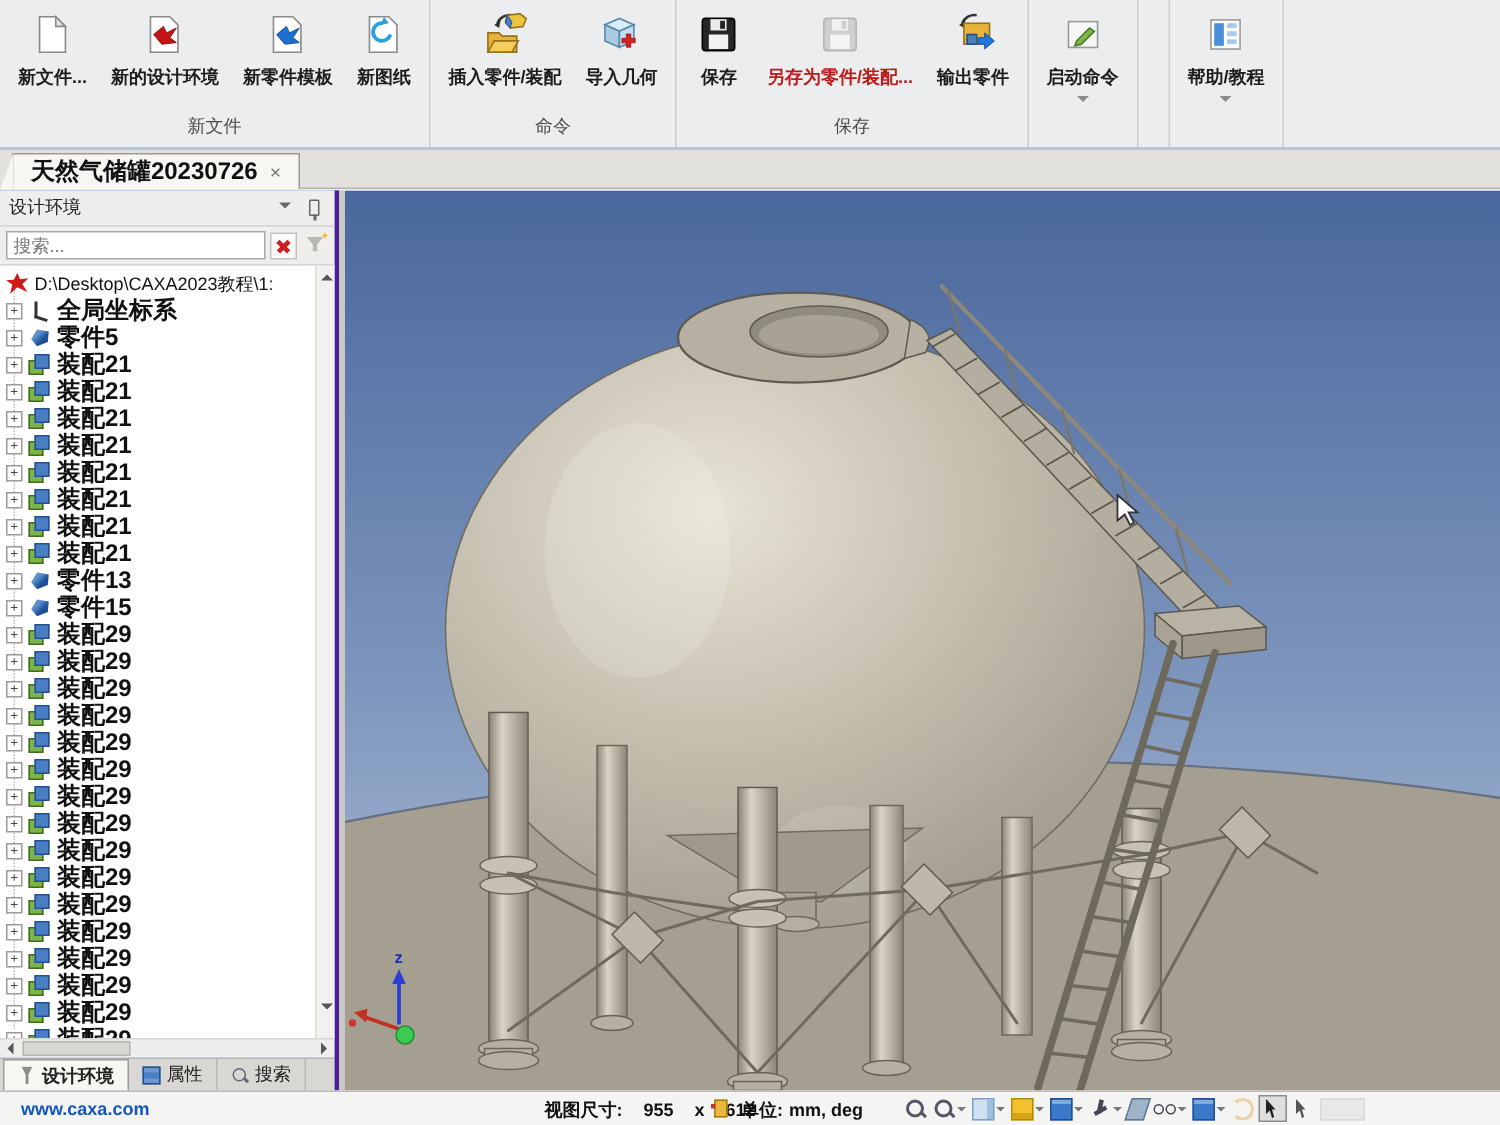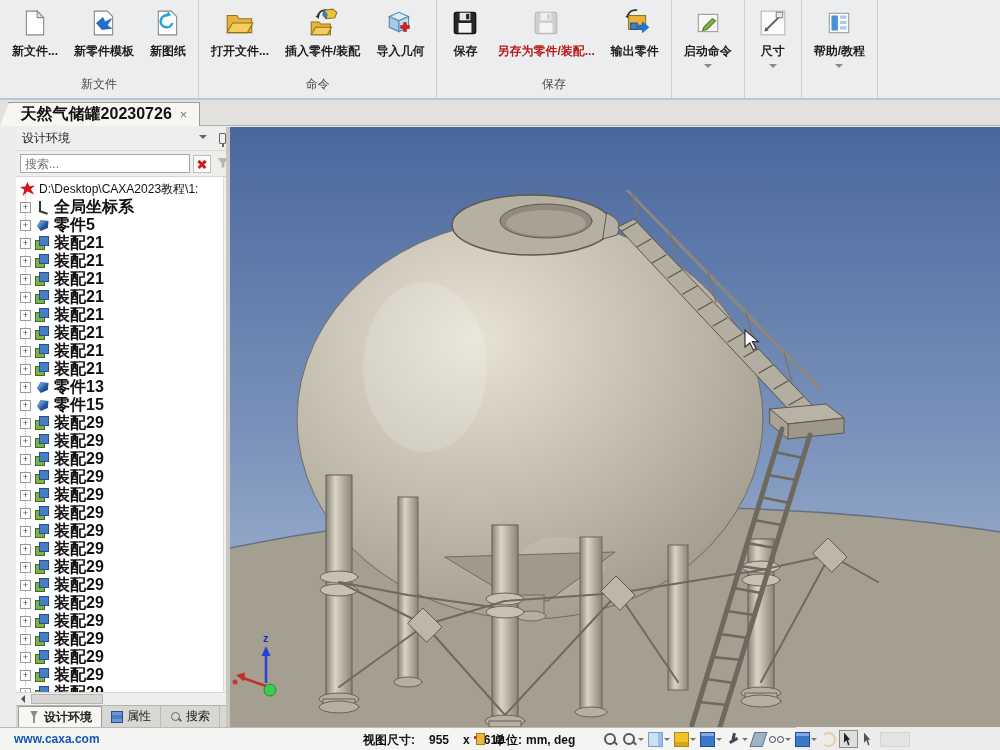--- a/index.html
+++ b/index.html
@@ -24,21 +24,21 @@
   .doc-tab { position:absolute; left:8px; top:2px; width:192px; height:24px;
     background:#f7f6f3; border:1px solid #9d9b97; border-bottom:none;
     display:flex; align-items:center; justify-content:center; gap:8px; }
   .doc-tab::before { content:""; position:absolute; left:-9px; bottom:0; width:0; height:0;
     border-bottom:24px solid #f7f6f3; border-left:9px solid transparent; }
   .doc-tab-title { font-size:16px; font-weight:700; color:#111; }
   .doc-tab-close { font-size:13px; color:#777; cursor:default; }
 
   
   #panel { position:absolute; left:0; top:127px; width:226px; height:600px;
-    background:#3b82f6; display:flex; flex-direction:column; border-right:6px solid #4c1d95;margin-left:16px; }
+    background:#3b82f6; display:flex; flex-direction:column; border-right:3px solid #4c1d95; }
   #splitter { position:absolute; left:226px; top:127px; width:4px; height:600px; background:#c9c7c3; }
 
   .panel-header { height:24px; display:flex; align-items:center; padding:0 6px;
     background:#efeeec; border-bottom:1px solid #d8d6d2; font-size:12px; color:#222; }
   .panel-header .ph-title { flex:1; }
   .ph-chev { width:0; height:0; border:4px solid transparent; border-top-color:#666; margin-right:12px; }
   .ph-pin { width:7px; height:11px; border:1.5px solid #666; border-radius:1px; position:relative; margin-right:4px; }
   .ph-pin::after { content:""; position:absolute; left:2px; bottom:-4px; width:1.5px; height:4px; background:#666; }
 
   .search-row { height:26px; display:flex; align-items:center; padding:2px 4px; gap:3px;
@@ -99,21 +99,21 @@
   .ico-search { }
   .ico-search::before { content:""; position:absolute; left:1px; top:1px; width:7px; height:7px;
     border:1.5px solid #667; border-radius:50%; }
   .ico-search::after { content:""; position:absolute; left:8px; top:8px; width:4px; height:1.8px;
     background:#667; transform:rotate(45deg); }
 
   
   #viewport { position:absolute; left:230px; top:127px; width:770px; height:600px; }
 
   
-  #statusbar { position:absolute; left:0; top:727px; width:796px; height:23px;
+  #statusbar { position:absolute; left:0; top:727px; width:1000px; height:23px;
     background:#f4f4f3; border-top:1px solid #bdbbb7; font-size:12px; }
   .sb-item { position:absolute; top:4px; white-space:nowrap; }
   .sb-link { left:14px; color:#1457b8; font-weight:700; }
   .sb-viewsize { left:320px; color:#111;margin-left:43px; }
   .sb-viewsize b, .sb-units b { font-weight:700; }
   .sb-num { display:inline-block; margin-left:14px; font-weight:700; }
   .sb-pin { left:476px; top:5px; width:9px; height:12px; background:#e8b93a; border:1px solid #a07f14; }
   .sb-pin::before { content:""; position:absolute; left:-3px; top:2px; width:3px; height:3px; background:#c33; }
   .sb-units { left:494px; color:#111; }
   .sb-units span { margin-left:4px; font-weight:700; }
@@ -157,20 +157,29 @@
               <path d="M5 2h10l6 6v16H5z" fill="#fff" stroke="#8a8a8a"></path>
               <path d="M15 2l6 6h-6z" fill="#e4e4e4" stroke="#8a8a8a"></path>
             </svg>
         </span>
         <span class="rib-label">新文件...</span>
       </div>
       <div class="rib-btn">
         <span class="rib-icon">
           <svg width="28" height="28" viewBox="0 0 26 26">
               <path d="M4 2h12l5 5v17H4z" fill="#fff" stroke="#8a8a8a"></path>
+              <path d="M6 13l6-5 2 4 6-3-4 6 4 3-9 1z" fill="#c61414" stroke="#8a0e0e" stroke-width=".6"></path>
+            </svg>
+        </span>
+        <span class="rib-label">新的设计环境</span>
+      </div>
+      <div class="rib-btn">
+        <span class="rib-icon">
+          <svg width="28" height="28" viewBox="0 0 26 26">
+              <path d="M4 2h12l5 5v17H4z" fill="#fff" stroke="#8a8a8a"></path>
               <path d="M6 13l6-5 2 4 6-3-4 6 4 3-9 1z" fill="#1f6fd0" stroke="#144d96" stroke-width=".6"></path>
             </svg>
         </span>
         <span class="rib-label">新零件模板</span>
       </div>
       <div class="rib-btn">
         <span class="rib-icon">
           <svg width="28" height="28" viewBox="0 0 26 26">
               <path d="M4 2h12l5 5v17H4z" fill="#fff" stroke="#8a8a8a"></path>
               <path d="M17 13a5.5 5.5 0 1 1-4.5-7" fill="none" stroke="#2aa0dd" stroke-width="2.4"></path>
@@ -178,29 +187,20 @@
             </svg>
         </span>
         <span class="rib-label">新图纸</span>
       </div>
     </div>
     <div class="rib-grp-label">新文件</div>
   </div>
 
   <div class="rib-group">
     <div class="rib-buttons">
-      <div class="rib-btn">
-        <span class="rib-icon">
-          <svg width="32" height="30" viewBox="0 0 30 26">
-              <path d="M3 6h9l2 3h12v13H3z" fill="#e8b33a" stroke="#97721a"></path>
-              <path d="M3 22l5-9h19l-5 9z" fill="#f5cd5e" stroke="#97721a"></path>
-            </svg>
-        </span>
-        <span class="rib-label">打开文件...</span>
-      </div>
       <div class="rib-btn">
         <span class="rib-icon">
           <svg width="32" height="32" viewBox="0 0 30 30">
               <path d="M10 8a8 8 0 0 1 9-5" fill="none" stroke="#333" stroke-width="1.6"></path>
               <path d="M8 9l4-3-1 5z" fill="#333"></path>
               <path d="M16 3l8-1 4 3-2 5-8 1-3-4z" fill="#e8c53a" stroke="#97721a"></path>
               <path d="M16 3l3 4-1 4-3-3z" fill="#4a7ec2" stroke="#23508e" stroke-width=".6"></path>
               <path d="M4 14h7l2 2h9v10H4z" fill="#e8b33a" stroke="#97721a"></path>
               <path d="M4 26l4-7h15l-4 7z" fill="#f5cd5e" stroke="#97721a"></path>
             </svg>
@@ -272,35 +272,20 @@
             </svg>
         </span>
         <span class="rib-label">启动命令</span>
         <span class="rib-chev"></span>
       </div>
     </div>
     <div class="rib-grp-label"></div>
   </div>
 
   <div class="rib-group">
-    <div class="rib-buttons">
-      <div class="rib-btn">
-        <span class="rib-icon">
-          <svg width="28" height="28" viewBox="0 0 26 26">
-              <rect x="2" y="2" width="22" height="22" fill="#fbfbfb" stroke="#b5b5b5"></rect>
-              <line x1="7" y1="19" x2="19" y2="7" stroke="#555" stroke-width="1.6"></line>
-              <path d="M5 21l4-1-3-3z" fill="#555"></path>
-              <path d="M21 5l-4 1 3 3z" fill="#555"></path>
-              <rect x="16" y="3" width="6" height="5" fill="#e8e8e8" stroke="#888"></rect>
-            </svg>
-        </span>
-        <span class="rib-label">尺寸</span>
-        <span class="rib-chev"></span>
-      </div>
-    </div>
     <div class="rib-grp-label"></div>
   </div>
 
   <div class="rib-group">
     <div class="rib-buttons">
       <div class="rib-btn">
         <span class="rib-icon">
           <svg width="28" height="28" viewBox="0 0 26 26">
               <rect x="4" y="4" width="18" height="18" fill="#fff" stroke="#9a9a9a"></rect>
               <rect x="6" y="6" width="6" height="14" fill="#4a90d9"></rect>

